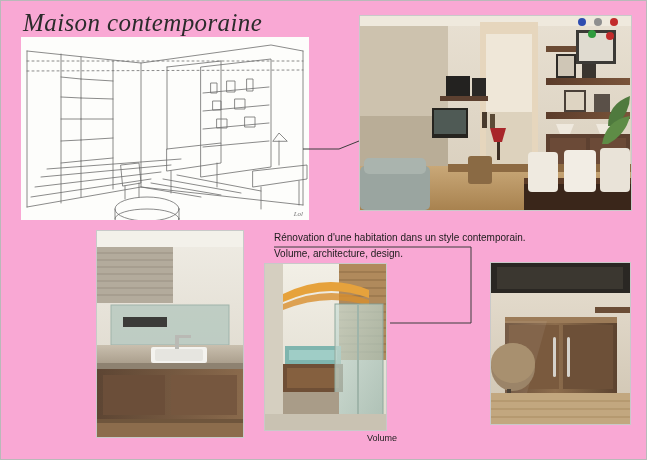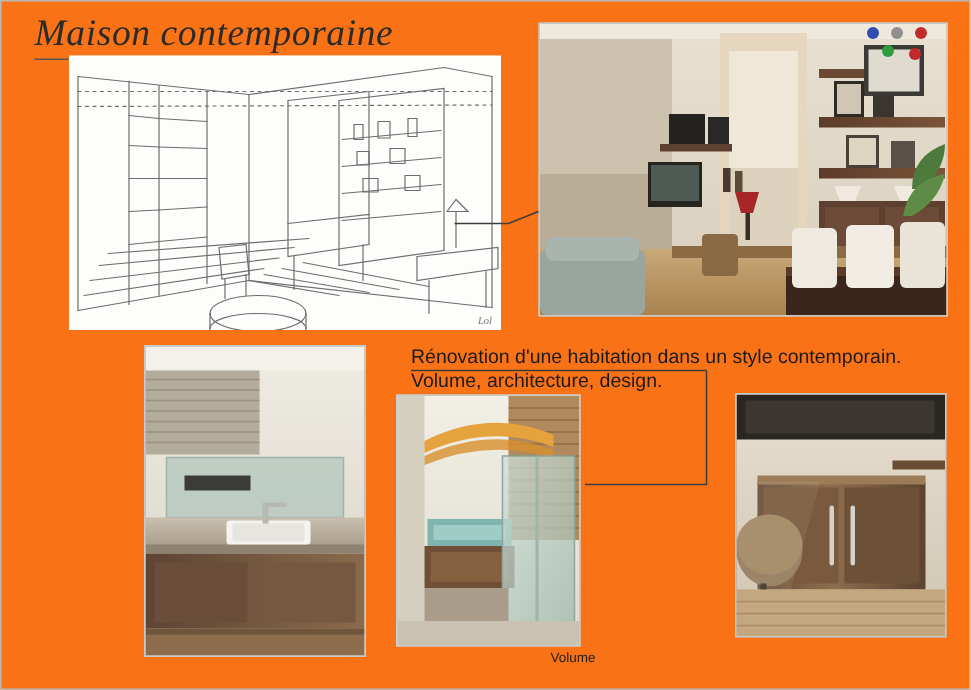--- a/index.html
+++ b/index.html
@@ -4,21 +4,21 @@
 <style>
   html, body {
     margin: 0;
     padding: 0;
     background: #ffffff;
   }
   .page {
     position: relative;
     width: 647px;
     height: 460px;
-    background: #f97316;
+    background: #f9a8d4;
     border: 1px solid #b9b9b9;
     box-sizing: border-box;
     overflow: hidden;
     font-family: "Liberation Sans", sans-serif;
   }
 
   
   .title {
     position: absolute;
     left: 22px;
@@ -42,21 +42,21 @@
   
   .photo {
     position: absolute;
     border: 1px solid #c9c9c9;
     box-sizing: border-box;
     overflow: hidden;
   }
 
   
   .sketch {
-    left: 45px;
+    left: 20px;
     top: 36px;
     width: 288px;
     height: 183px;
     background: #fdfdfb;
     border: none;
   }
   .sketch svg { display:block; }
   .sketch-caption {
     position: absolute;
     right: 6px;
@@ -103,21 +103,21 @@
     height: 163px;
     background: #b49f8a;
   }
 
   
   .desc {
     position: absolute;
     left: 273px;
     top: 229px;
     width: 330px;
-    font-size: 13px;
+    font-size: 10px;
     line-height: 16px;
     color: #1b1b1b;
   }
   .desc div { white-space: nowrap; }
 
   
   .connector {
     position: absolute;
     background: none;
     pointer-events: none;

